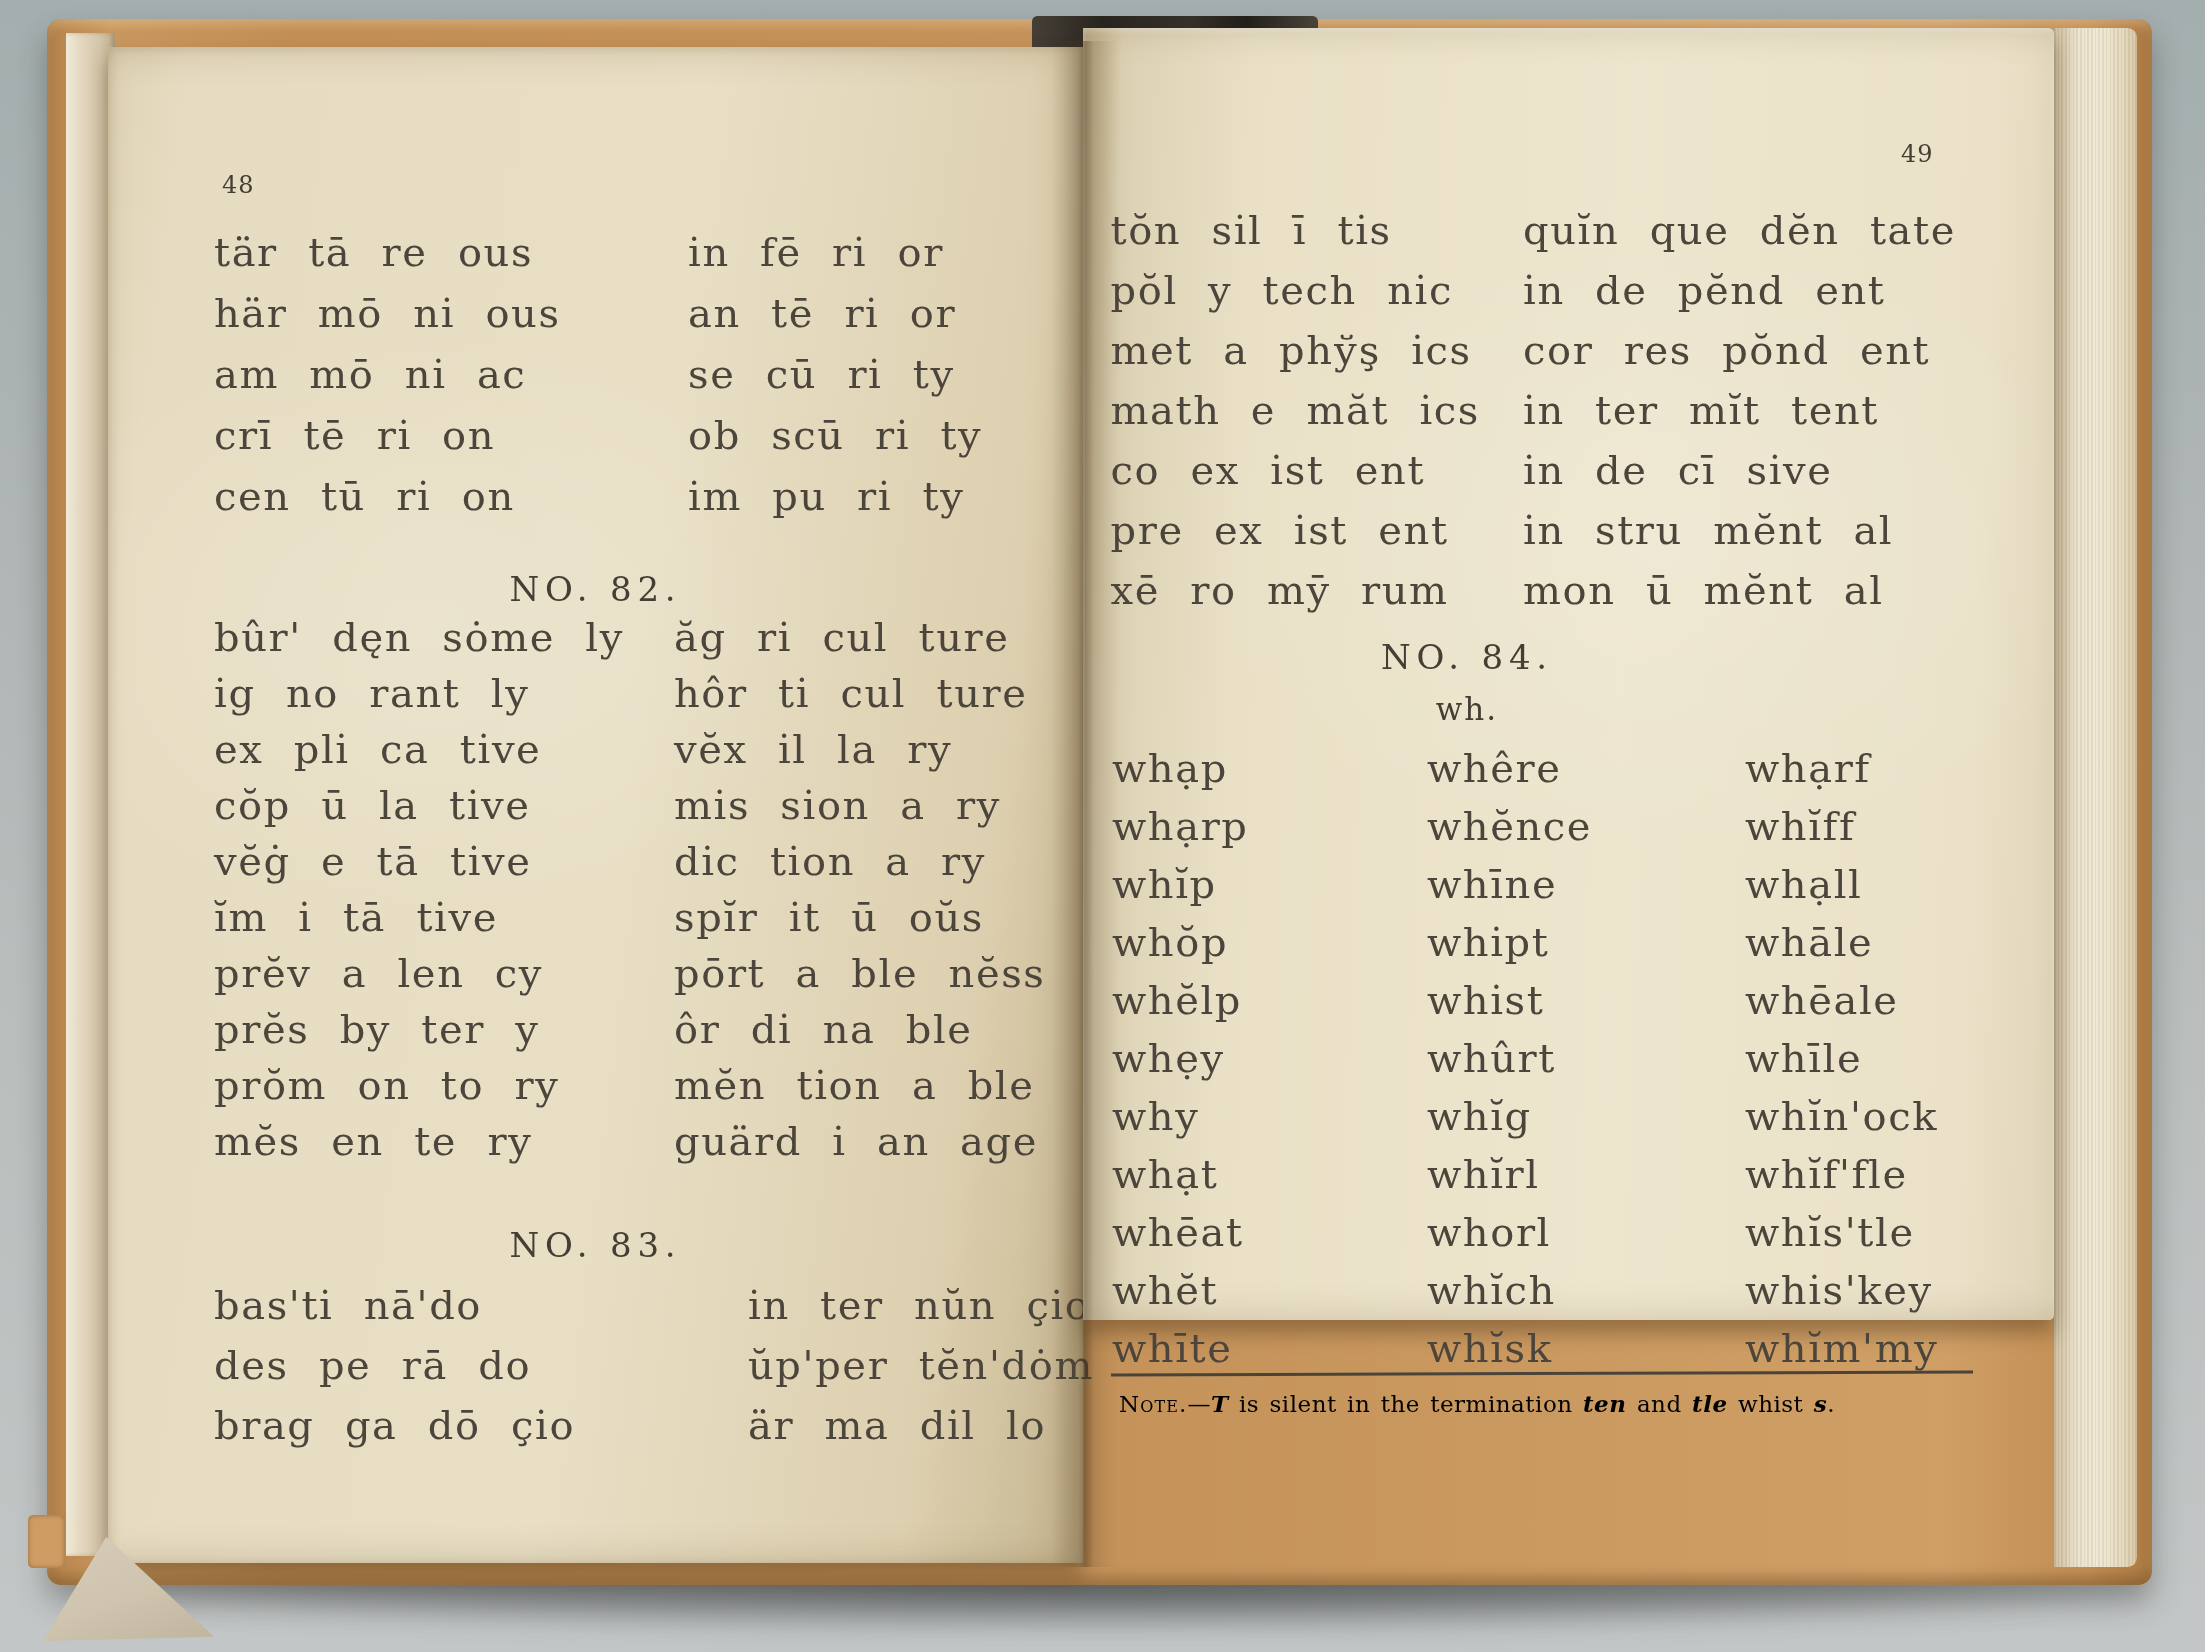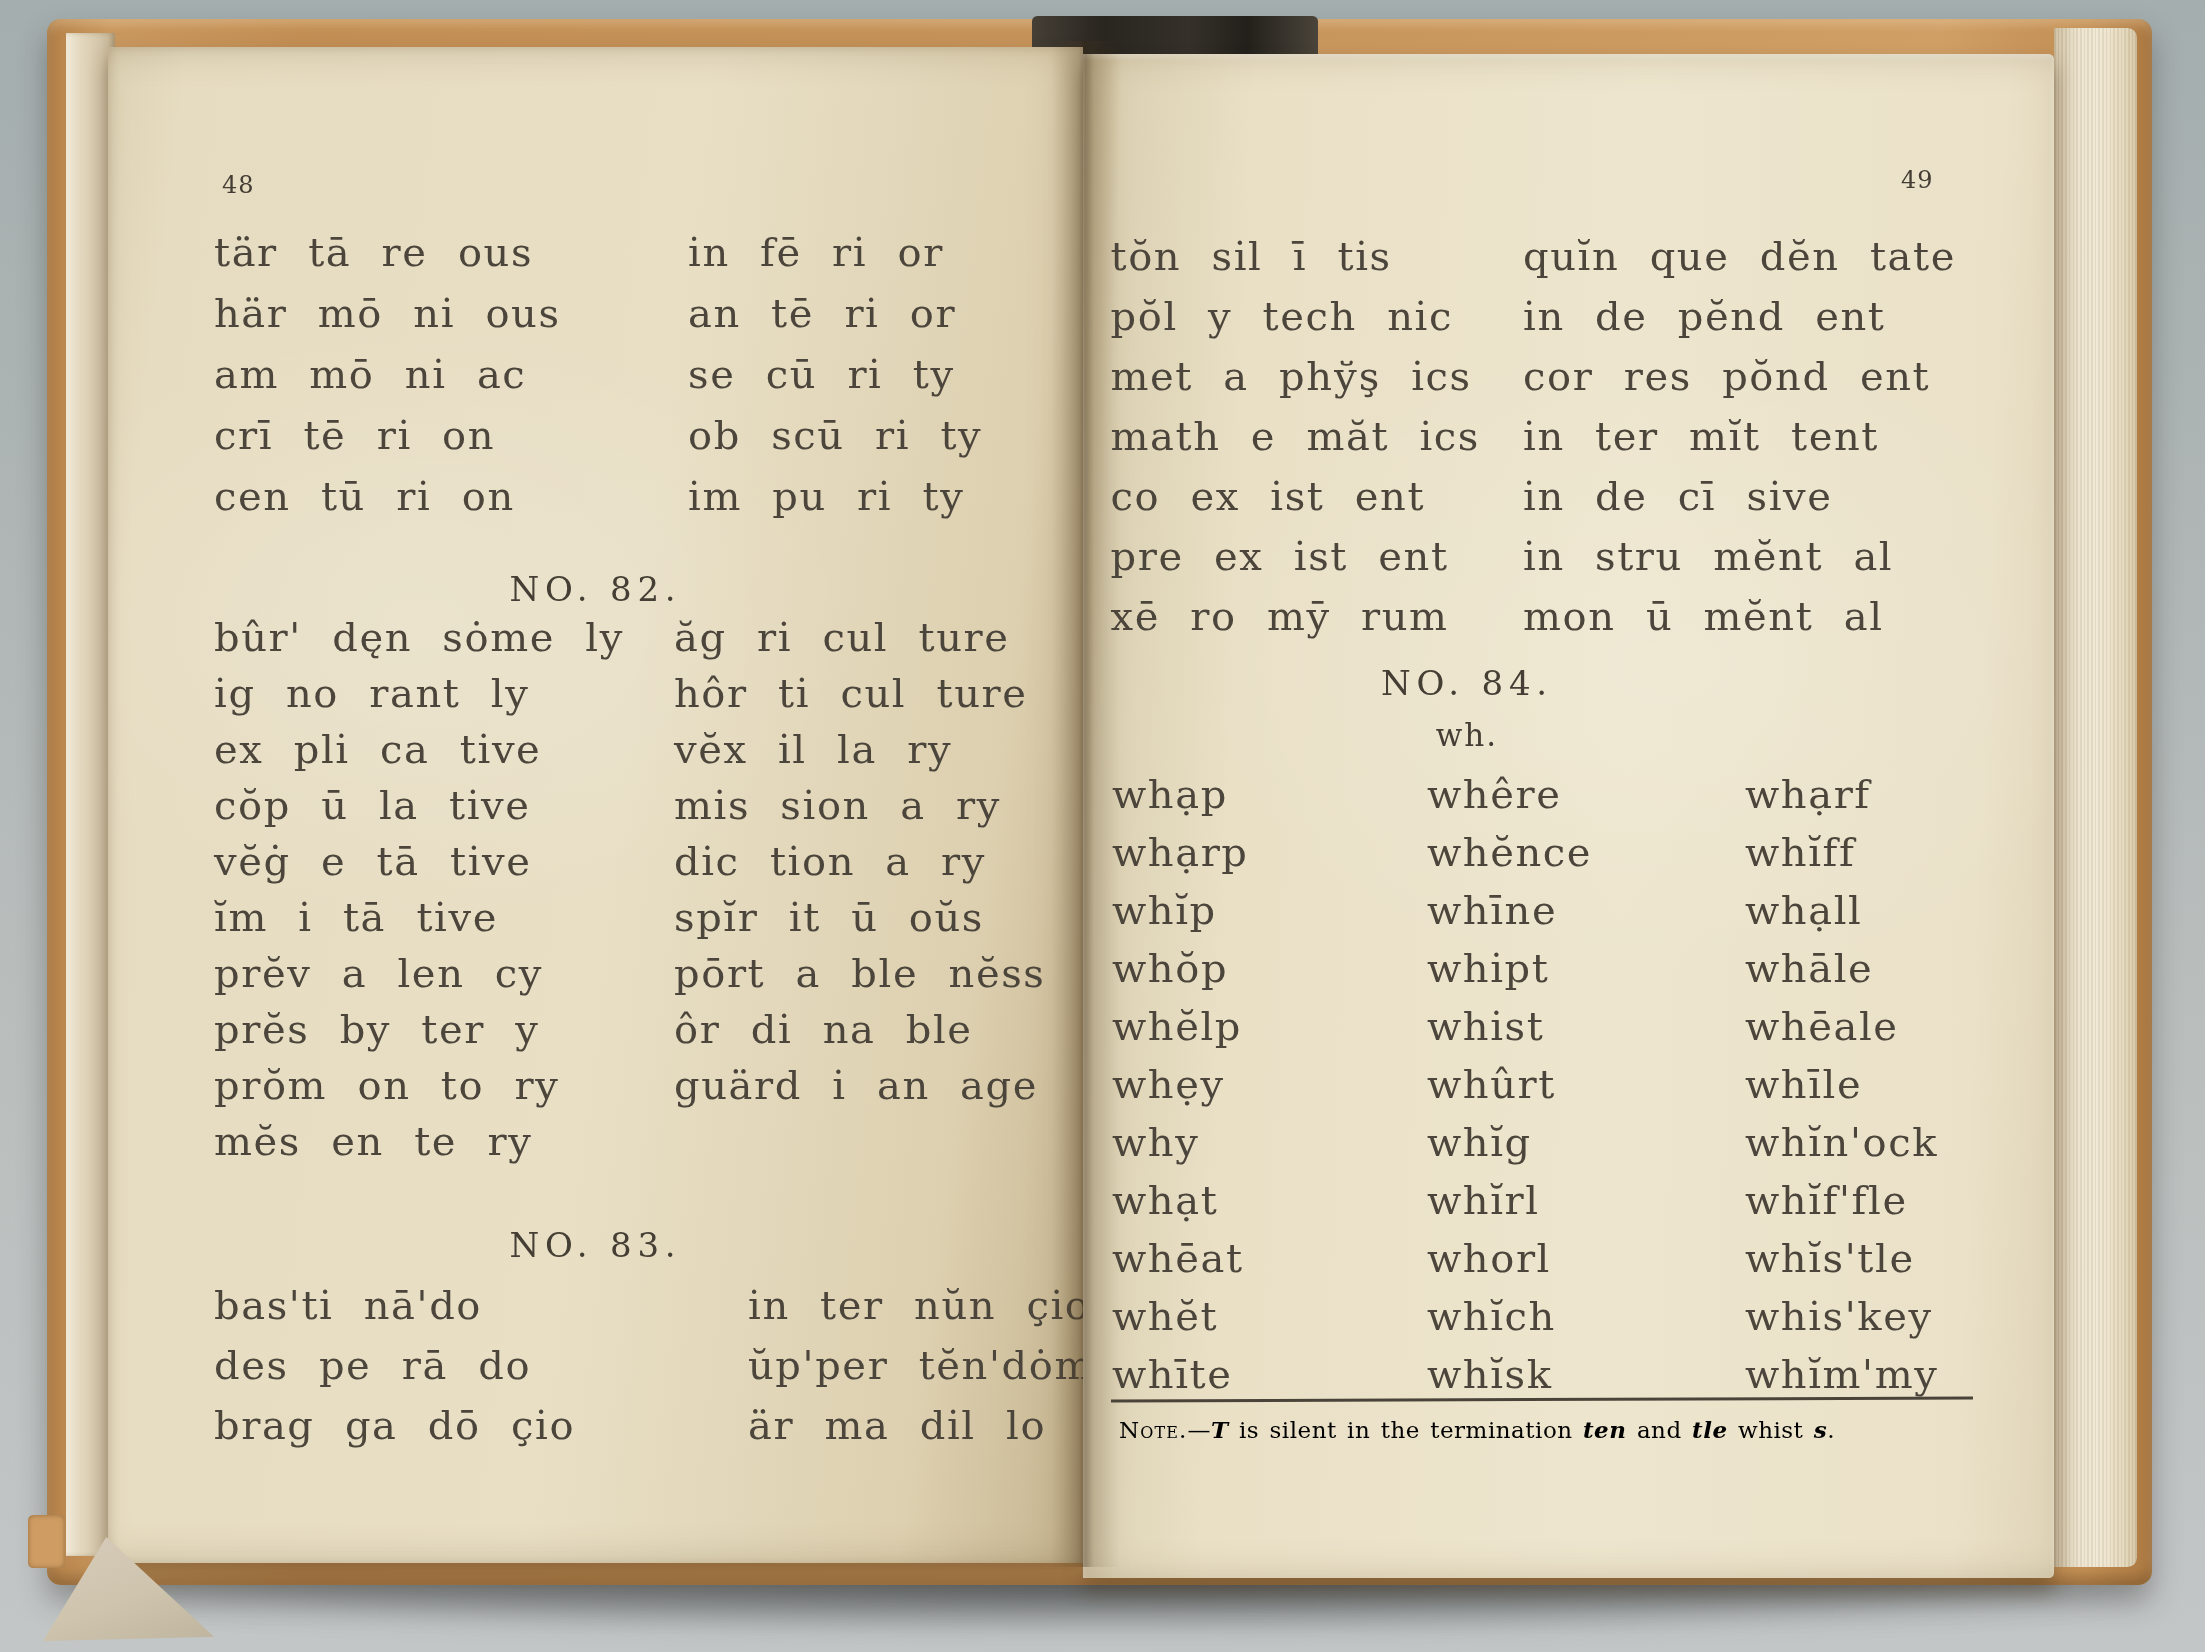--- a/index.html
+++ b/index.html
@@ -51,21 +51,21 @@
   .page{position:absolute;}
   .page-left{
     left:108px; top:47px; width:975px; height:1516px;
     border-radius:4.2px 0 0 4.2px;
     background:
       radial-gradient(688px 477px at 32% 38%, rgba(255,255,255,.16), transparent 65%),
       linear-gradient(97deg,#ddd2b4 0%, #e6dcc1 7%, #e8dfc5 52%, #ddd0b0 84%, #c7b691 99%);
     box-shadow:inset -18px 0 37px rgba(115,90,55,.28), inset 3.2px 1.1px 8.5px rgba(115,90,55,.18), 0 12.7px 20px rgba(60,40,15,.38);
   }
   .page-right{
-    left:1083px; top:54px; width:971px; height:1524px;
+    left:1083px; top:28px; width:971px; height:1292px;
     border-radius:0 5.3px 5.3px 0;
     background:
       radial-gradient(741px 503px at 60% 40%, rgba(255,255,255,.15), transparent 65%),
       linear-gradient(92deg,#c4b38e 0%, #dcd1b3 4%, #e9e0c6 17%, #ede5cd 55%, #eae1c8 90%, #e0d5b9 100%);
     box-shadow:inset 15px 0 34px rgba(115,90,55,.25), inset 0 3.2px 5.3px rgba(255,255,255,.4), 0 12.7px 20px rgba(60,40,15,.38);
   }
   .gutter{
     position:absolute; left:1051px; top:41px; width:69px; height:1526px;
     background:linear-gradient(90deg, rgba(85,65,35,0) 0%, rgba(85,65,35,.22) 40%, rgba(55,40,20,.34) 50%, rgba(85,65,35,.14) 62%, rgba(85,65,35,0) 100%);
     pointer-events:none;
@@ -152,20 +152,21 @@
       </div>
     <div class="col lp-822">
         <div class="word">ăg ri cul ture</div>
         <div class="word">hôr ti cul ture</div>
         <div class="word">vĕx il la ry</div>
         <div class="word">mis sion a ry</div>
         <div class="word">dic tion a ry</div>
         <div class="word">spĭr it ū oŭs</div>
         <div class="word">pōrt a ble nĕss</div>
         <div class="word">ôr di na ble</div>
+        <div class="word">mĕn tion a ble</div>
         <div class="word">guärd i an age</div>
       </div>
 
     <div class="heading lp-head" style="top:1178px">NO. 83.</div>
     <div class="col lp-831">
         <div class="word">bas'ti nā'do</div>
         <div class="word">des pe rā do</div>
         <div class="word">brag ga dō çio</div>
       </div>
     <div class="col lp-832">

